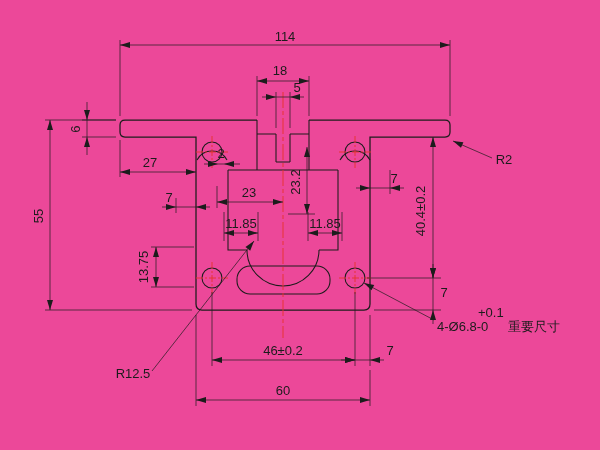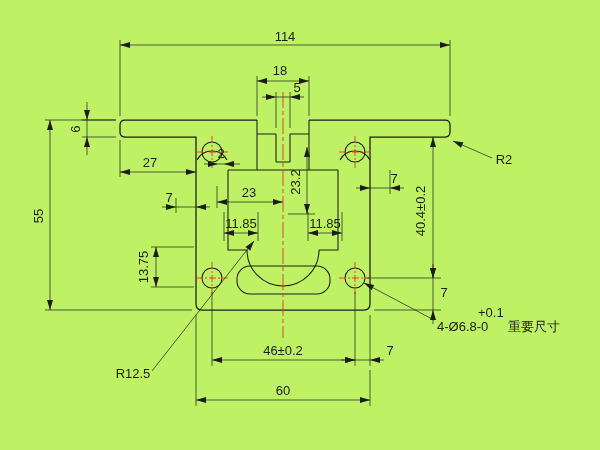--- a/index.html
+++ b/index.html
@@ -1,16 +1,16 @@
 <!DOCTYPE html>
 <html><head>
 <meta charset="utf-8">
 <style>
   html,body{margin:0;padding:0;background:#ffffff;}
-  .frame{position:relative;width:600px;height:450px;background:#bef264;overflow:hidden;
+  .frame{position:relative;width:600px;height:450px;background:#ec4899;overflow:hidden;
          font-family:"Liberation Sans",sans-serif;}
   svg{display:block;}
   svg text{font-size:13px;fill:#1c1c1c;font-family:"Liberation Sans",sans-serif;}
   .outline{fill:none;stroke:#1c1c1c;stroke-width:1.25;}
   .inner{fill:none;stroke:#1c1c1c;stroke-width:1.05;}
   .thin{fill:none;stroke:#1c1c1c;stroke-width:0.7;}
   .red{fill:none;stroke:#e8332a;stroke-width:0.9;}
   .mid{text-anchor:middle;}
   .st{text-anchor:start;}
 </style>

